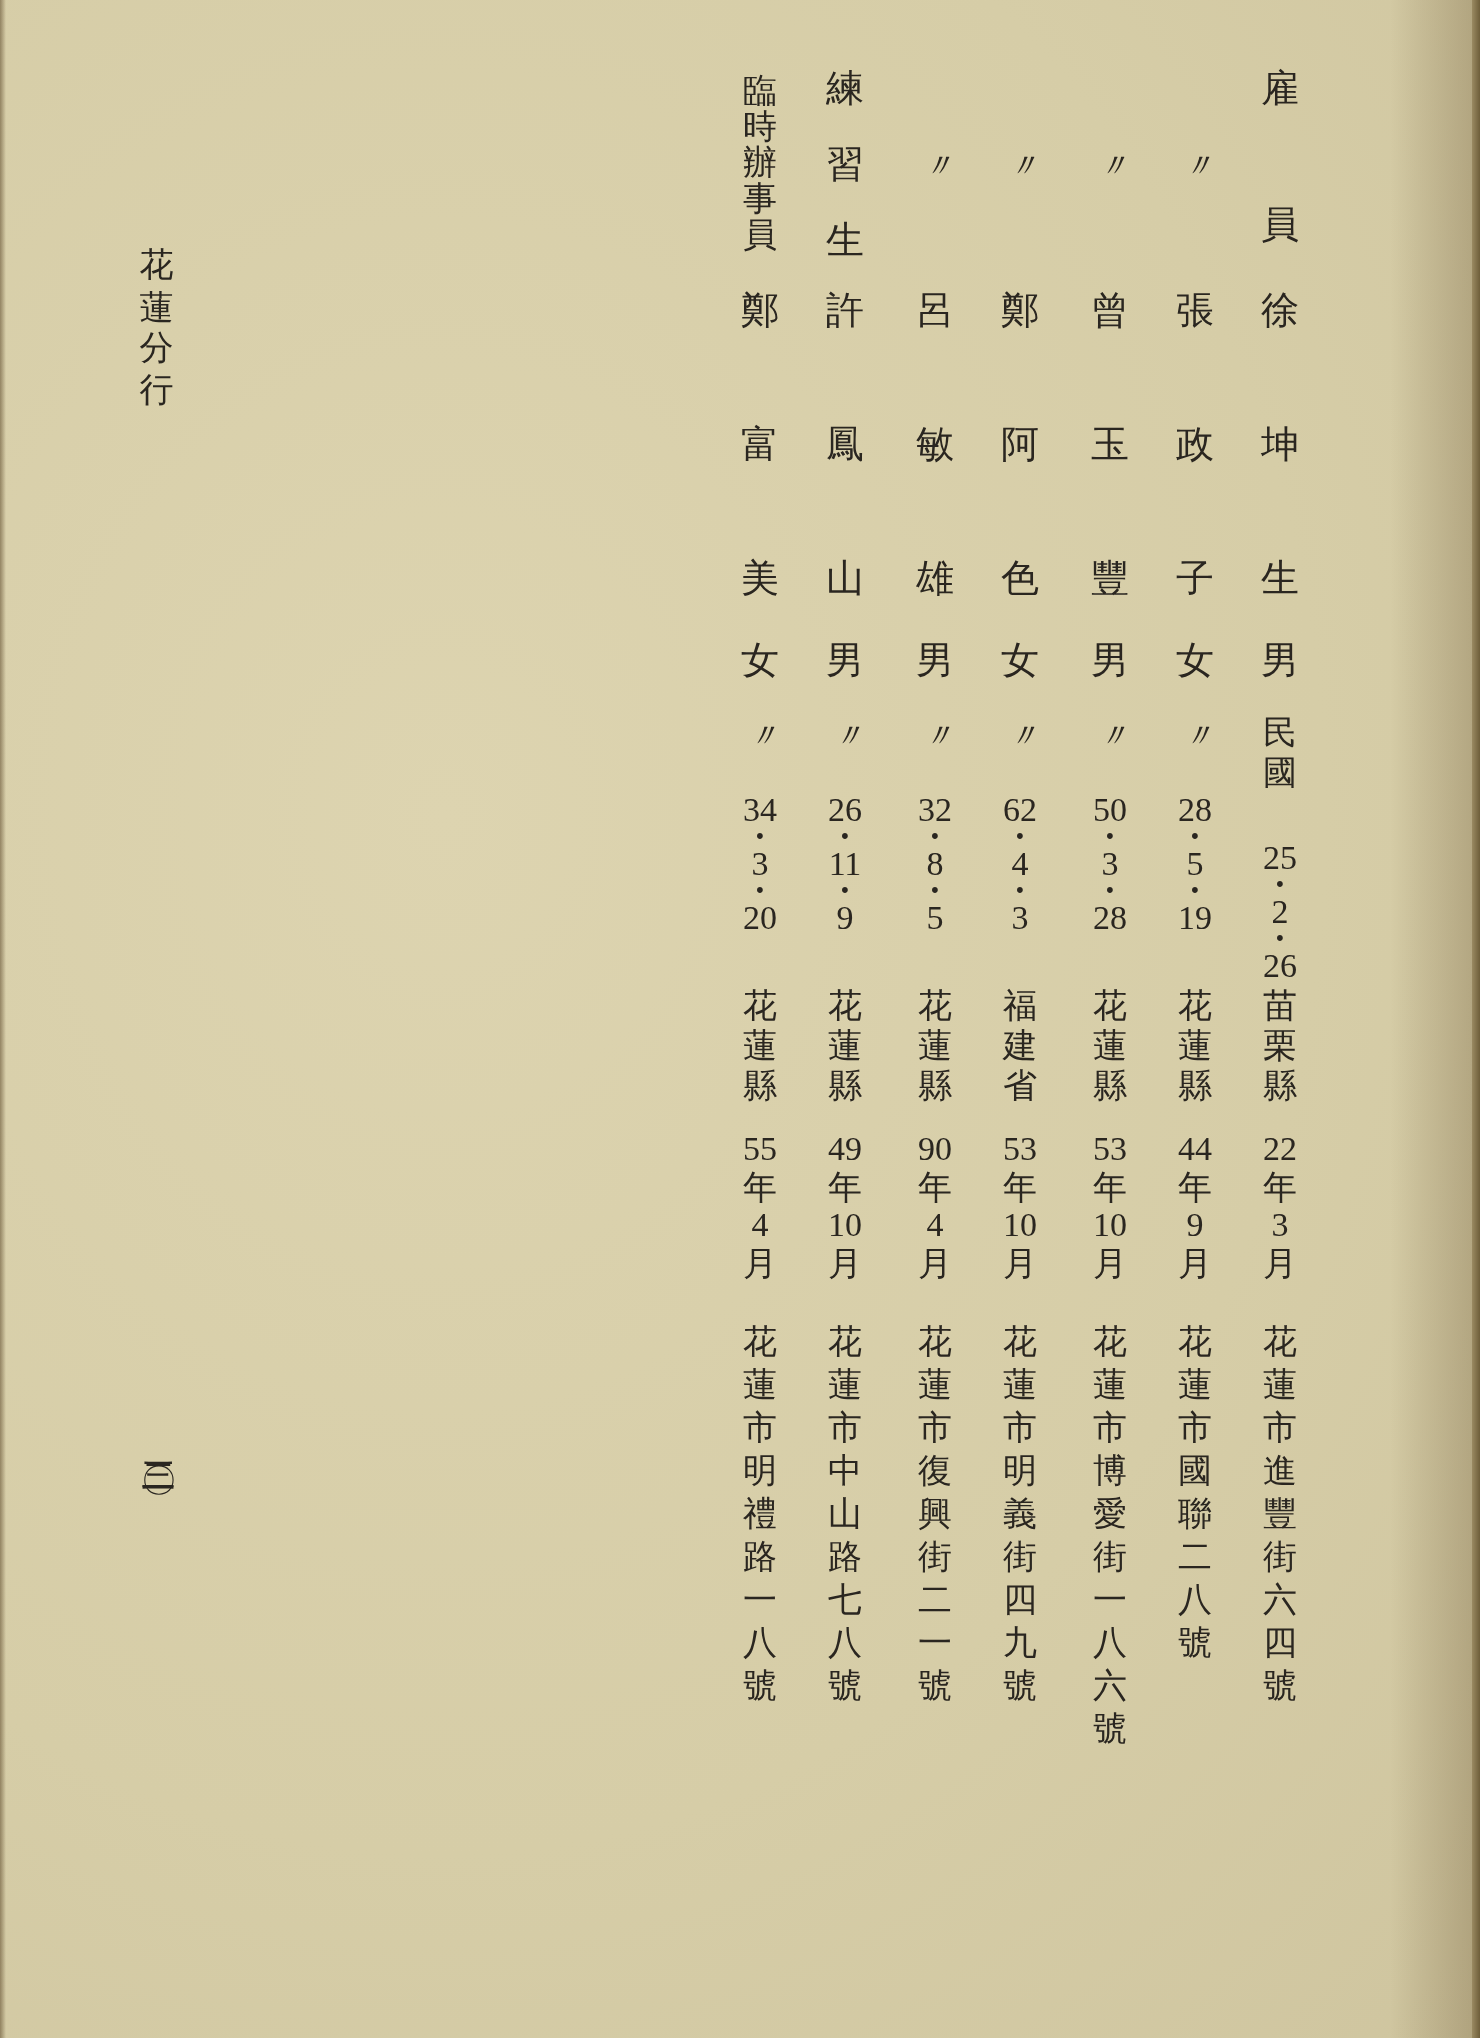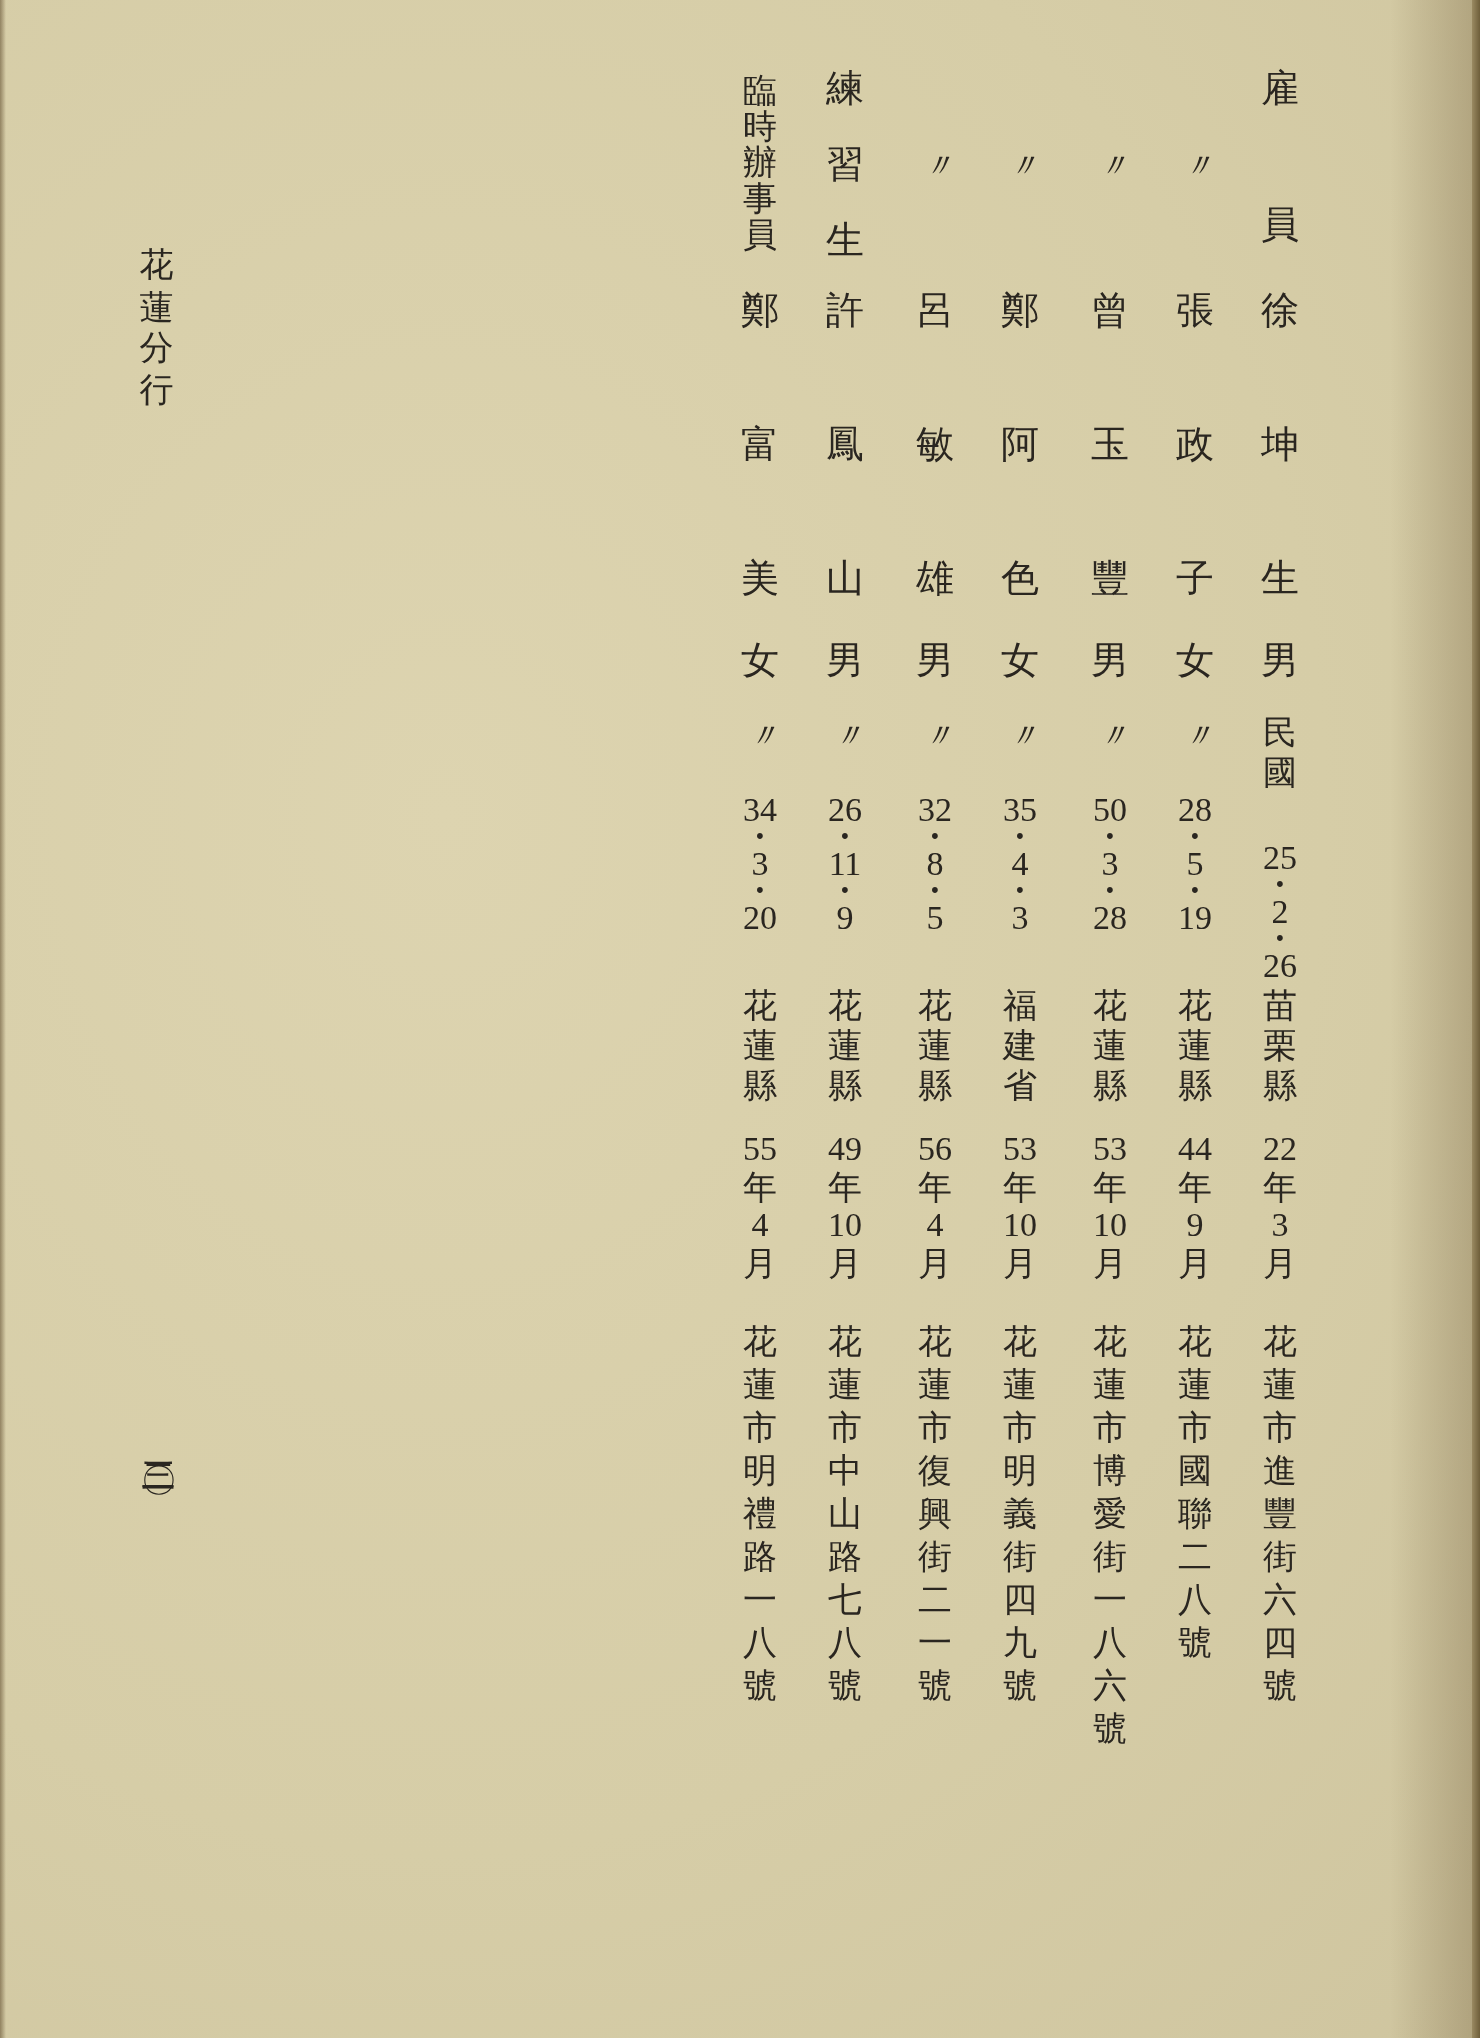--- a/index.html
+++ b/index.html
@@ -172,21 +172,21 @@
   <div class="col" style="left: 985px; top: 0px; height: 2038px;">
     <div class="cell ditto" style="top: 145px;">〃</div>
     <div class="cell cjk stack" style="top: 290px;">
         <span class="">鄭</span>
         <span class="" style="margin-top: 94px;">阿</span>
         <span class="" style="margin-top: 94px;">色</span>
       </div>
     <div class="cell cjk sex-cell" style="top: 640px;">女</div>
     <div class="cell ditto" style="top: 715px;">〃</div>
     <div class="cell stack birth-cell" style="top: 792px;">
-        <span class="num">35</span>
+        <span class="num">62</span>
         <span class="dot">•</span>
         <span class="num">4</span>
         <span class="dot">•</span>
         <span class="num">3</span>
       </div>
     <div class="cell cjk-sm stack place-cell" style="top: 985px;">
         <span class="">福</span>
         <span class="">建</span>
         <span class="">省</span>
       </div>
@@ -224,21 +224,21 @@
         <span class="num">8</span>
         <span class="dot">•</span>
         <span class="num">5</span>
       </div>
     <div class="cell cjk-sm stack place-cell" style="top: 985px;">
         <span class="">花</span>
         <span class="">蓮</span>
         <span class="">縣</span>
       </div>
     <div class="cell stack joined-cell" style="top: 1130px;">
-        <span class="num" style="line-height: 38px;">56</span>
+        <span class="num" style="line-height: 38px;">90</span>
         <span class="cjk-sm" style="line-height: 38px;">年</span>
         <span class="num" style="line-height: 38px;">4</span>
         <span class="cjk-sm" style="line-height: 38px;">月</span>
       </div>
     <div class="cell cjk-sm stack addr-cell" style="top: 1320px;">
         <span class="" style="line-height: 43px;">花</span>
         <span class="" style="line-height: 43px;">蓮</span>
         <span class="" style="line-height: 43px;">市</span>
         <span class="" style="line-height: 43px;">復</span>
         <span class="" style="line-height: 43px;">興</span>

